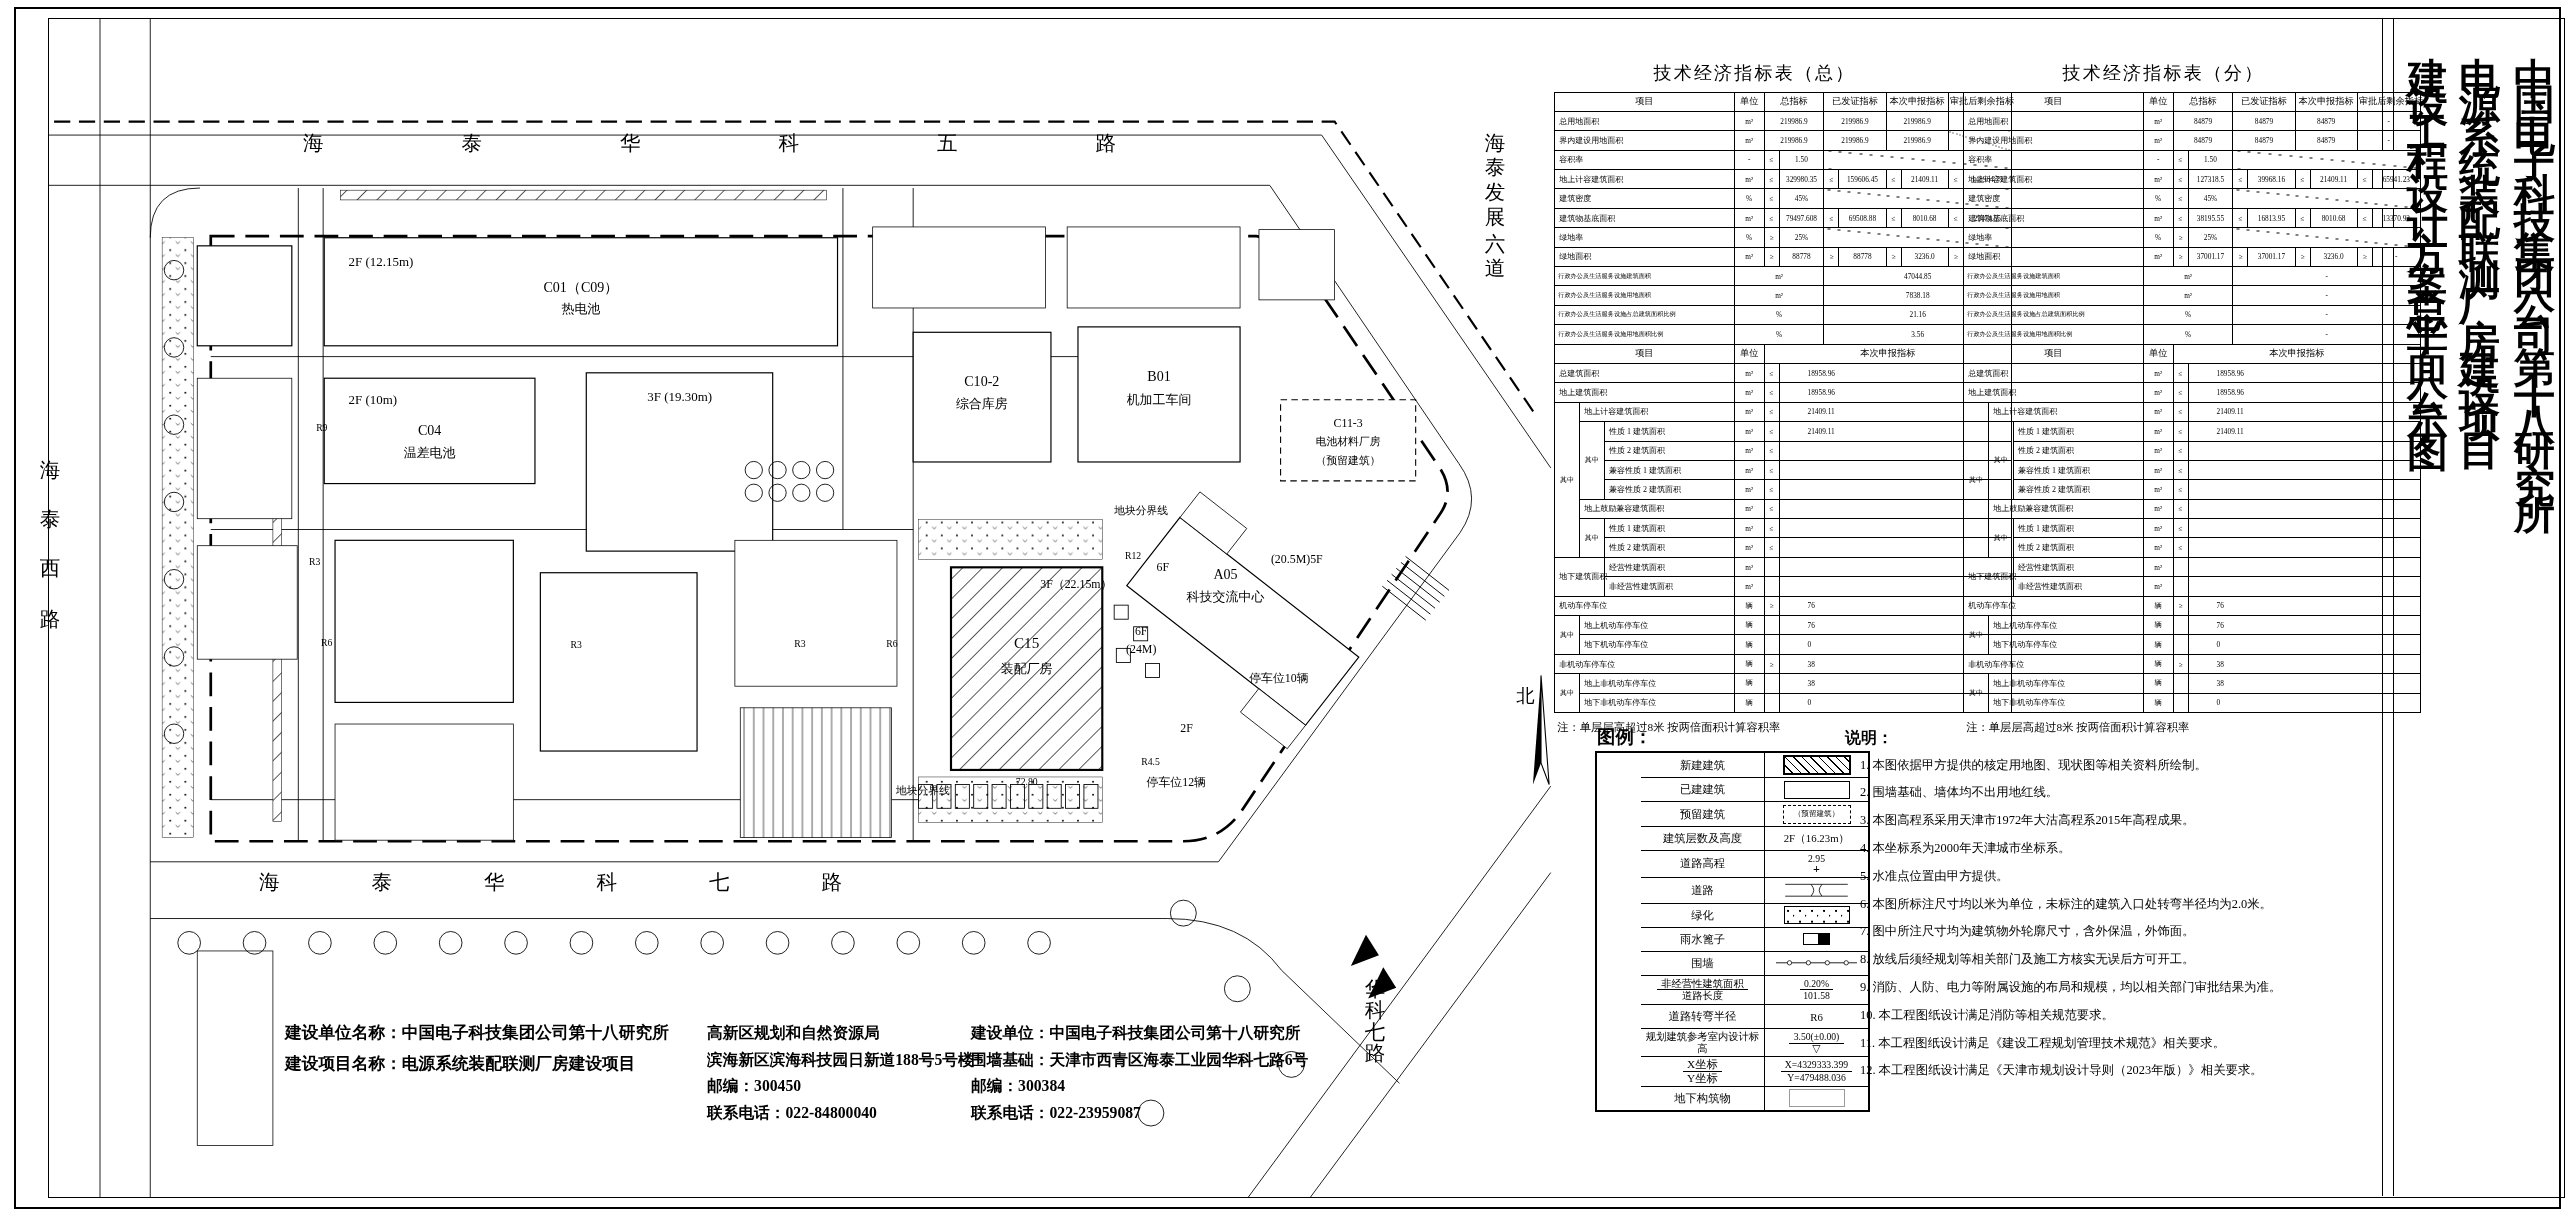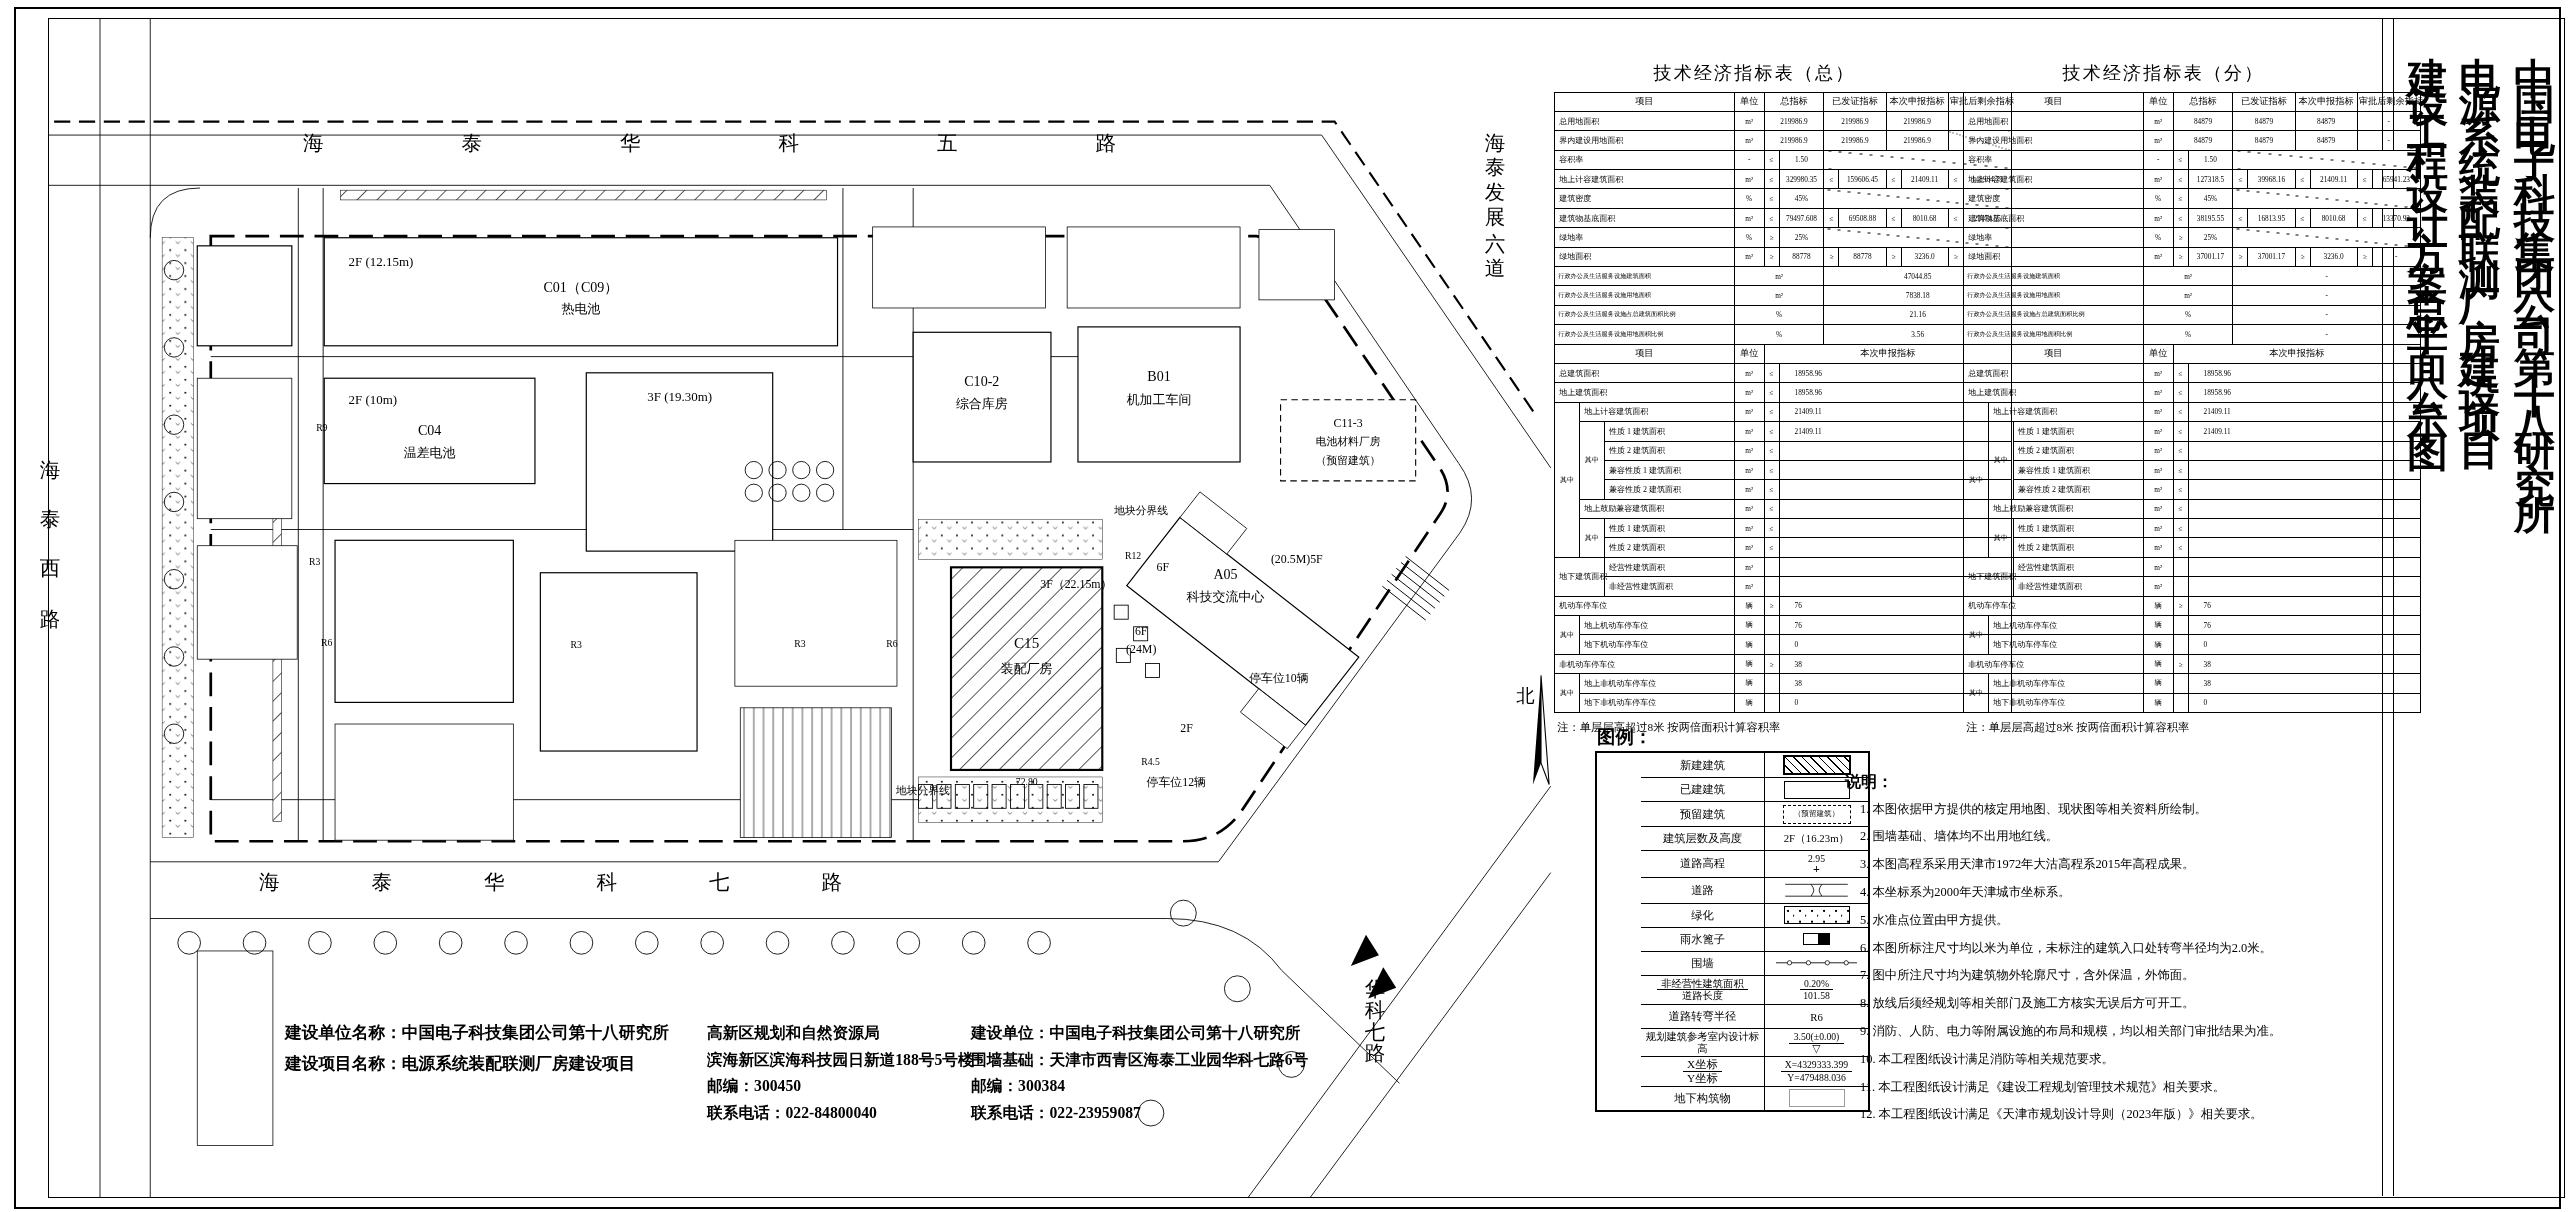--- a/index.html
+++ b/index.html
@@ -16,21 +16,21 @@
   
   .ttl{width:401px;text-align:center;font-size:18px;letter-spacing:2.2px;font-family:Liberation Serif, serif;}
   .ecot{border-collapse:collapse;table-layout:fixed;width:458px;margin-top:6.5px;
         border:1.6px solid #000;}
   .ecot td{border:0.8px solid #000;height:18.4px;text-align:center;font-size:7.3px;
            padding:0 1.1px;white-space:nowrap;overflow:visible;}
   .ecot td.hd{font-size:9.2px;}
   .ecot td.lbl{text-align:left;padding-left:4.3px;font-size:8px;}
   .ecot td.sm{text-align:left;padding-left:3.2px;font-size:6.2px;}
   .ecot td.grp{font-size:7px;padding:0;}
-  .ecot td.lft{text-align:left;padding-left:15px;}
+  .ecot td.lft{text-align:left;padding-left:28px;}
   .ecot td.diag{background:linear-gradient(to top right,#fff 49.6%,#000 49.6%,#000 50.4%,#fff 50.4%);}
   .tnote{font-size:11.3px;margin-top:6.5px;padding-left:3.2px;}
   
   .lg-box{left:1595px;top:751px;width:227px;border:2.2px solid #000;padding-left:44px;}
   .lg-title{left:1597px;top:724px;font-size:18.4px;font-weight:bold;}
   .lg-row{display:flex;align-items:center;min-height:23px;border-top:0.8px solid #000;}
   .lg-row:first-child{border-top:none;}
   .lg-l{width:123px;text-align:center;font-size:11.3px;border-right:0.8px solid #000;
         align-self:stretch;display:flex;align-items:center;justify-content:center;
         flex-direction:column;line-height:1.15;}
@@ -46,21 +46,21 @@
                      radial-gradient(circle at 8.6px 8.6px,#000 0.6px,transparent 1px);
           background-size:12px 10.8px;}
   .lg-grate{width:25px;height:10.8px;border:1.1px solid #000;
             background:linear-gradient(to right,#fff 0 55%,#000 55%);}
   .lg-ug{width:54px;height:16px;border:1.1px solid #9a9a9a;}
   .fr-top{border-bottom:0.9px solid #000;padding:0 4.3px;}
   .fr{display:flex;flex-direction:column;align-items:center;line-height:1.2;font-size:9.7px;}
   .plus{font-size:12px;font-weight:bold;line-height:0.8;}
   .tri{font-size:10.8px;line-height:0.9;}
   
-  .notes{left:1845px;top:772px;width:532px;}
+  .notes{left:1845px;top:728px;width:532px;}
   .notes-title{font-size:16px;font-weight:bold;margin-bottom:7.6px;}
   .note-line{font-size:12.4px;margin:0 0 10.8px 15px;}
   
   .fblock{line-height:1.0;}
   .fblock div{white-space:nowrap;}
   .f1{left:285px;top:1025px;font-size:16.7px;font-weight:bold;}
   .f1 div{margin-bottom:14px;}
   .f2{left:707px;top:1025px;font-size:15.7px;font-weight:bold;}
   .f2 div{margin-bottom:10.8px;}
   .f3{left:971px;top:1025px;font-size:15.7px;font-weight:bold;}

